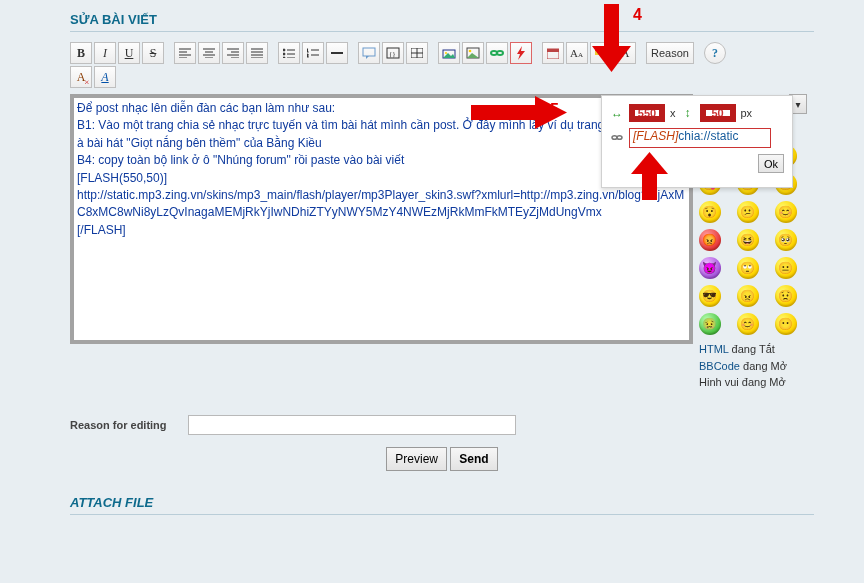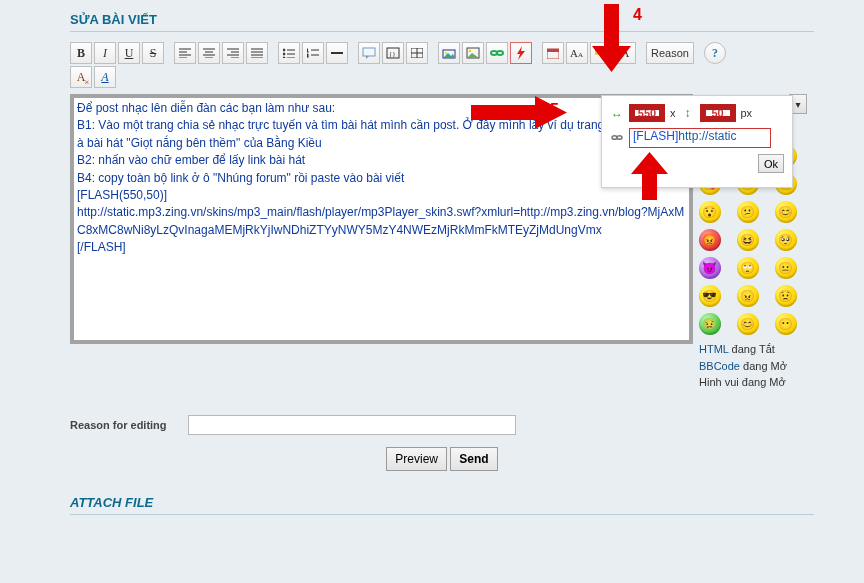--- a/index.html
+++ b/index.html
@@ -169,21 +169,21 @@
     color:#c33;
     font-weight:bold;
   }
   .fp-url {
     width: 142px;
     border:1px solid #c33;
     height: 20px;
     font-size:12px;
     padding: 0 3px;
   }
-  .fp-url .ftag { color:#1d4ed8; }
+  .fp-url .ftag { color:#c2410c;font-style:italic; }
   .fp-url .furl { color:#165b9c; }
   .fp-icon { font-size:12px; color:#555; width:14px; text-align:center; }
   .fp-arrow-green { color:#2a9a2a; font-weight:bold; }
   .fp-ok {
     border:1px solid #a9a9a9;
     background:linear-gradient(#f6f6f6,#e5e5e5);
     font-size:11px;
     height:19px;
     padding:0 5px;
     margin-left:auto;
@@ -387,21 +387,20 @@
         <span style="font-family:serif;position:relative">A<span style="position:absolute;right:-4px;bottom:-2px;color:#c22;font-size:9px">×</span></span>
       </span>
     <span class="tb-btn blue" style="font-style:italic;font-family:serif;text-decoration:underline">A</span>
   </div>
 
   <div class="editor-row">
     <div>
       <div class="editor-box" id="editorbox" style="white-space: normal; overflow: hidden; position: relative;">
           <div class="l" style="white-space: normal; word-break: break-all;">Để post nhạc lên diễn đàn các bạn làm như sau:</div>
           <div class="l" style="white-space: normal; word-break: break-all;">B1: Vào một trang chia sẻ nhạc trực tuyến và tìm bài hát mình cần post. Ở đây mình lấy ví dụ trang mp3.zing.vn và bài hát "Giọt nắng bên thềm" của Bằng Kiều</div>
-          <div class="l" style="white-space: normal; word-break: break-all;">B2: nhấn vào chữ ember để lấy link bài hát</div>
           <div class="l" style="white-space: normal; word-break: break-all;">B4: copy toàn bộ link ở ô "Nhúng forum" rồi paste vào bài viết</div>
           <div class="l" style="white-space: normal; word-break: break-all;">[FLASH(550,50)]</div>
           <div class="l" style="white-space: normal; word-break: break-all;">http://static.mp3.zing.vn/skins/mp3_main/flash/player/mp3Player_skin3.swf?xmlurl=http://mp3.zing.vn/blog?MjAxMC8xMC8wNi8yLzQvInagaMEMjRkYjIwNDhiZTYyNWY5MzY4NWEzMjRkMmFkMTEyZjMdUngVmx</div>
           <div class="l" style="white-space: normal; word-break: break-all;">[/FLASH]</div>
           <div style="position: absolute; bottom: 0px; left: 0px; right: 0px; height: 16px; overflow: scroll hidden; background: transparent;">
             <div style="width: 1100px; height: 1px;"></div>
           </div>
         </div>
     </div>
     <div class="side-col">
@@ -505,21 +504,21 @@
     </div>
     <div class="fp-row">
       <span class="fp-icon">
         <svg width="12" height="9">
             <g stroke="#777" stroke-width="1.5" fill="none">
               <ellipse cx="3.5" cy="4.5" rx="2.5" ry="1.8"></ellipse>
               <ellipse cx="8.5" cy="4.5" rx="2.5" ry="1.8"></ellipse>
             </g>
           </svg>
       </span>
-      <span class="fp-url"><span class="ftag">[FLASH]</span><span class="furl">http://static</span></span>
+      <span class="fp-url"><span class="ftag">[FLASH]</span><span class="furl">chia://static</span></span>
     </div>
     <div class="fp-row">
       <button class="fp-ok">Ok</button>
     </div>
   </div>
 
   <svg class="anno" style="left:582px;top:-2px" width="60" height="80">
     <g fill="#e20000">
       <rect x="22" y="6" width="15" height="44"></rect>
       <polygon points="10,48 49,48 29.5,74"></polygon>

